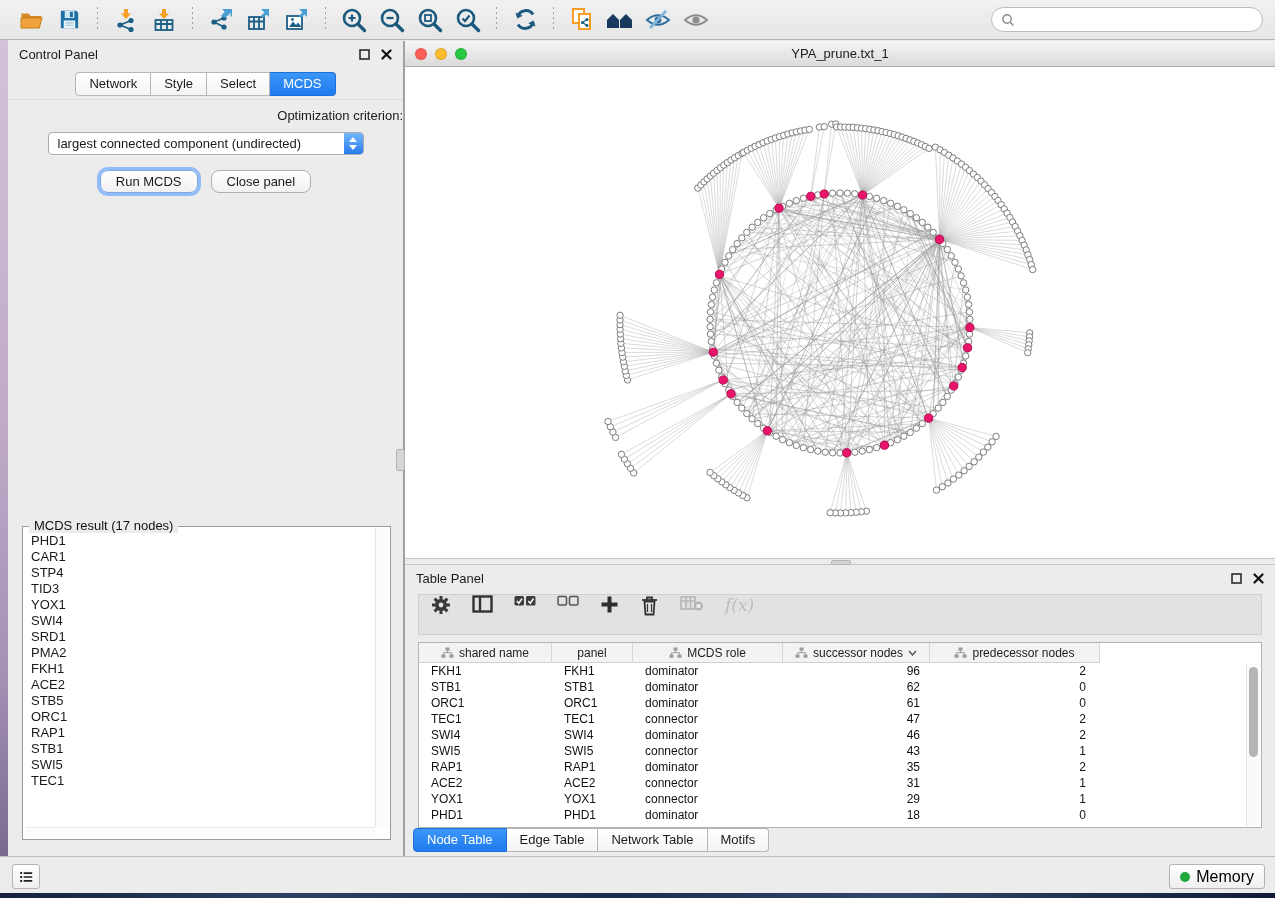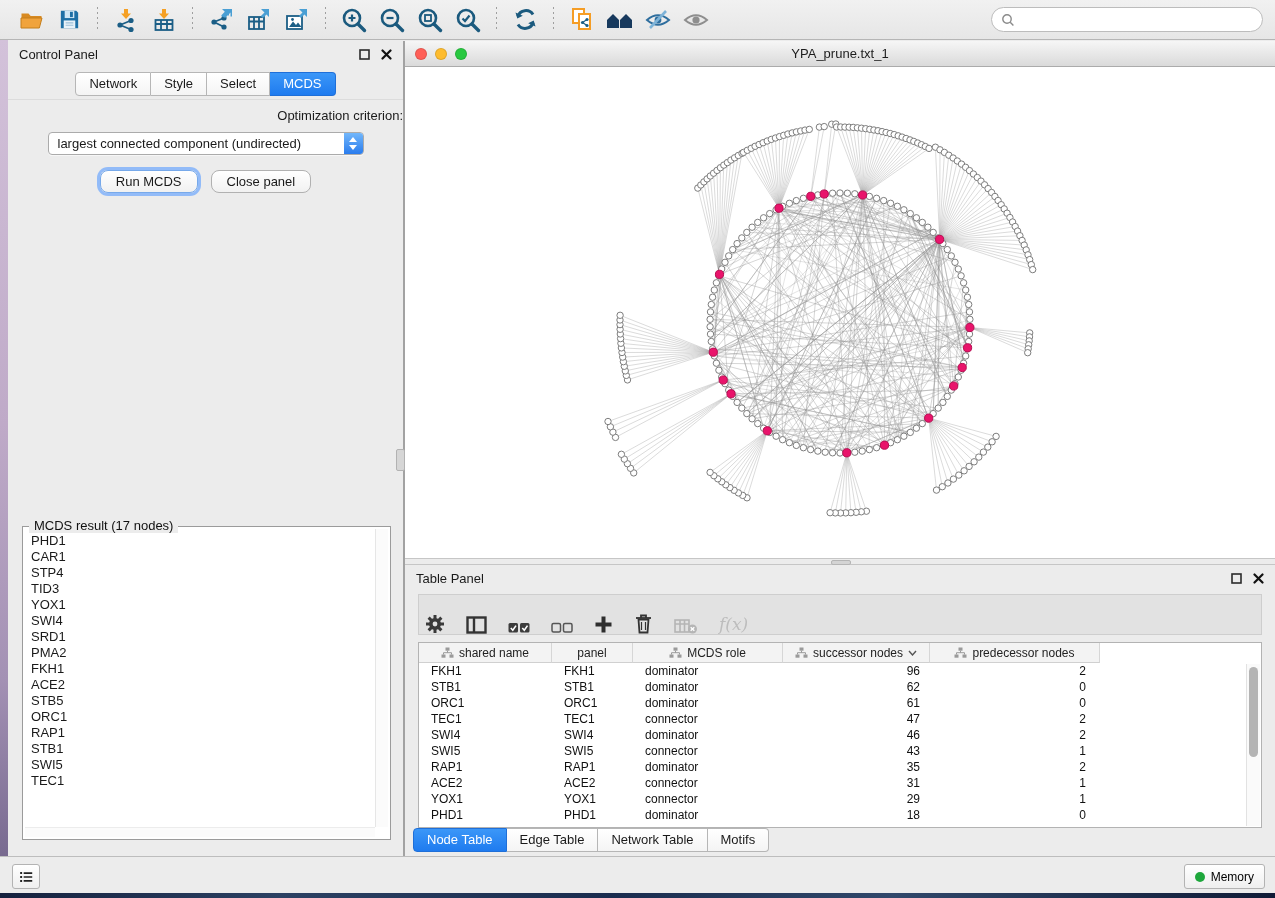--- a/index.html
+++ b/index.html
@@ -79,21 +79,21 @@
   .net-canvas{position:absolute;top:26px;left:0;right:0;bottom:0;background:#fff;}
 
   .h-splitter{position:absolute;left:405px;right:0;top:558px;height:7px;background:#ececec;
     border-top:1px solid #c6c6c6;border-bottom:1px solid #c6c6c6;box-sizing:border-box;}
   .h-handle{position:absolute;left:50%;margin-left:-9px;top:1px;width:18px;height:3px;
     background:#d4d4d4;border:1px solid #b5b5b5;border-radius:2px;}
 
   
   .table-panel{position:absolute;left:405px;top:565px;right:0;bottom:42px;background:#ececec;}
   .tp-toolbar{position:absolute;left:13px;right:13px;top:29px;height:41px;box-sizing:border-box;
-    background:#e2e2e2;border:1px solid #cecece;display:flex;align-items:flex-end;gap:21px;padding:0 6px;}
+    background:#e2e2e2;border:1px solid #cecece;display:flex;align-items:flex-start;gap:21px;padding:0 12px;}
   .tp-tool{display:flex;align-items:center;justify-content:center;background:none;border:none;padding:0;}
   .tp-table{position:absolute;left:13px;right:13px;top:77px;bottom:28px;box-sizing:border-box;
     background:#fff;border:1px solid #b3b3b3;overflow:hidden;}
   .tbl-header{display:flex;height:20px;}
   .th{box-sizing:border-box;background:#f3f3f3;border-right:1px solid #d6d6d6;border-bottom:1px solid #d0d0d0;
     display:flex;align-items:center;justify-content:center;gap:5px;font-size:12px;color:#222;}
   .tbl-body{position:absolute;left:0;right:14px;top:20px;bottom:0;}
   .tr{display:flex;height:16px;align-items:center;}
   .td{box-sizing:border-box;font-size:12px;color:#111;white-space:nowrap;overflow:hidden;}
   .c0{width:133px;} .c1{width:81px;} .c2{width:150px;} .c3{width:147px;} .c4{width:170px;}
@@ -106,21 +106,21 @@
   .tp-tabs{position:absolute;left:8px;right:0;bottom:4px;display:flex;justify-content:flex-start;}
 
   
   .statusbar{position:absolute;left:0;right:0;top:856px;height:37px;background:#ececec;
     border-top:1px solid #bdbdbd;box-sizing:border-box;}
   .sq-btn{position:absolute;left:12px;top:7px;width:28px;height:25px;box-sizing:border-box;
     border:1px solid #b3b3b3;border-radius:3px;background:linear-gradient(#fff,#efefef);
     display:flex;align-items:center;justify-content:center;}
   .memory-btn{position:absolute;right:10px;top:7px;height:25px;box-sizing:border-box;padding:0 10px;
     border:1px solid #b3b3b3;border-radius:3px;background:linear-gradient(#fff,#efefef);
-    display:flex;align-items:center;gap:6px;font-size:12px;font-family:inherit;}
+    display:flex;align-items:center;gap:6px;font-size:16px;font-family:inherit;}
   .memory-dot{width:10px;height:10px;border-radius:50%;background:var(--memory-dot);}
 
   .fx-label{font-family:"DejaVu Serif","Liberation Serif",serif;font-style:italic;
     font-size:17px;color:#bdbdbd;}
 </style>
 </head>
 <body>
 
 <div class="wp-left"></div>
 <div class="wp-bottom"></div>

